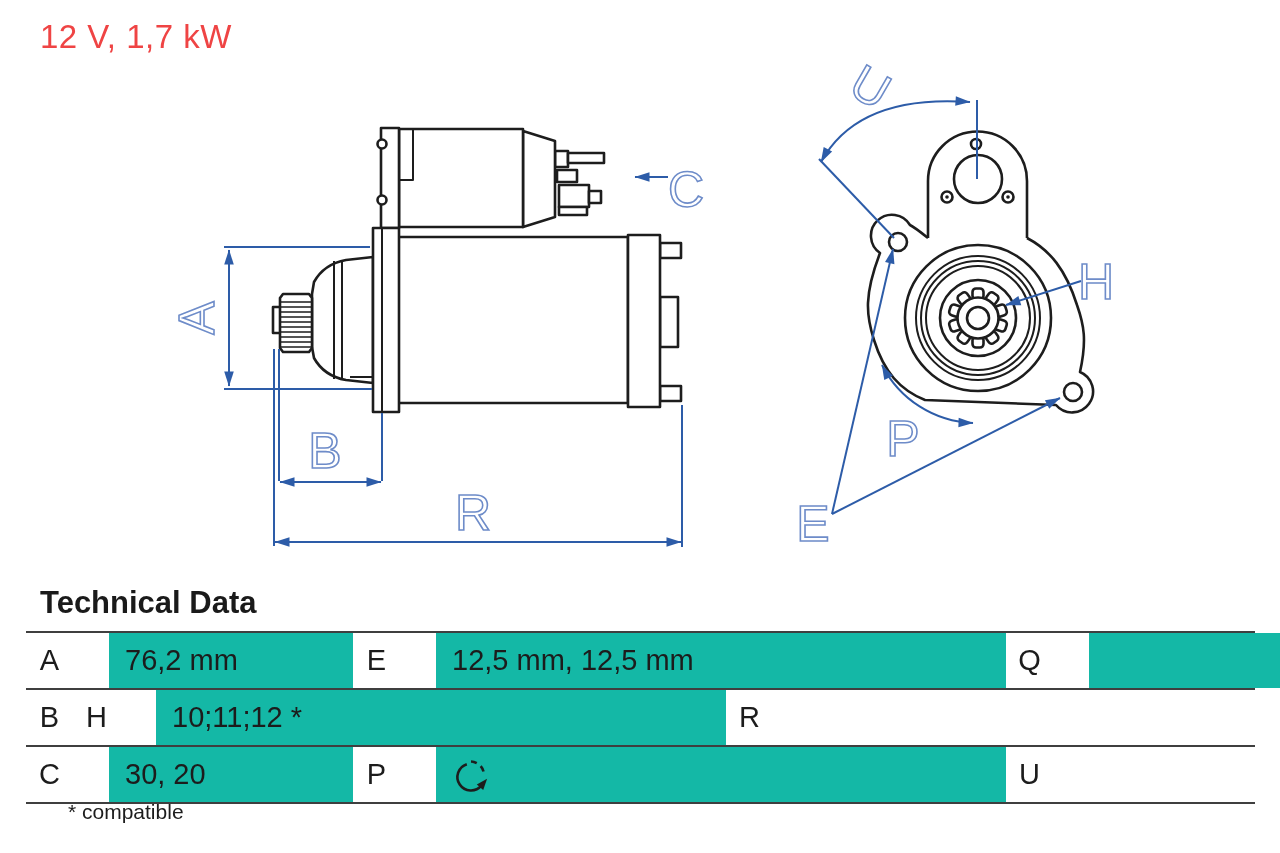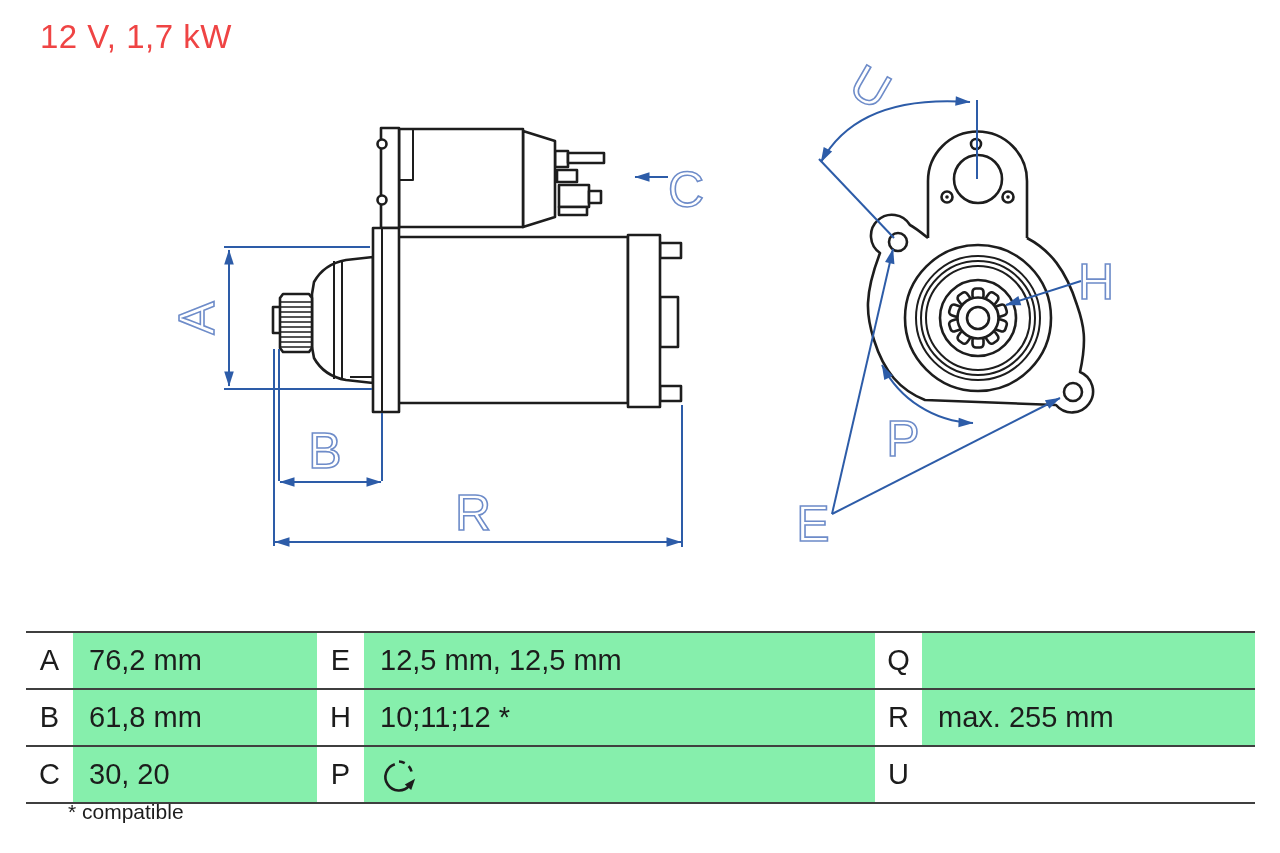--- a/index.html
+++ b/index.html
@@ -6,23 +6,23 @@
   #page{position:relative;width:1280px;height:853px;background:#ffffff;overflow:hidden;
         font-family:"Liberation Sans",sans-serif;color:#1c1c1c;}
   #title{position:absolute;left:40px;top:18px;font-size:33px;color:#ef4444;letter-spacing:.5px;}
   #drawing{position:absolute;left:0;top:0;width:1280px;height:853px;}
   #tech-heading{position:absolute;left:40px;top:585px;font-size:31px;font-weight:bold;color:#1a1a1a;}
   #data-table{position:absolute;left:26px;top:631px;width:1229px;}
   .trow{display:flex;height:55px;border-top:2px solid #3f3f3f;align-items:stretch;}
   .trow:last-child{border-bottom:2px solid #3f3f3f;}
   .cell-key{width:47px;display:flex;align-items:center;justify-content:center;
             font-size:29px;background:#fff;flex:0 0 auto;}
-  .cell-val{display:flex;align-items:center;background:#86efac;font-size:29px;
-            padding-left:16px;box-sizing:border-box;flex:0 0 auto;}
-  .w-v1{width:244px;} .w-v2{width:511px;} .w-v3{width:333px;}
+  .cell-val{display:flex;align-items:center;background:#14b8a6;font-size:29px;
+            padding-left:16px;box-sizing:border-box;flex:0 0 auto;margin-left:36px;}
+  .w-v1{width:244px;} .w-v2{width:570px;} .w-v3{width:333px;}
   #footnote{position:absolute;left:68px;top:800px;font-size:21px;color:#1d1d1d;}
   .blk{stroke:#1d1d1d;fill:#ffffff;stroke-width:2.6;}
   .blk2{stroke:#1d1d1d;fill:none;stroke-width:2;}
   .blu{stroke:#2d5ca8;fill:none;stroke-width:2;}
   .lbl{fill:none;stroke:#6e8cc9;stroke-width:1.6;font-size:50px;font-family:"Liberation Sans",sans-serif;}
   .hatch{stroke:#1d1d1d;stroke-width:1.6;}
 </style>
 </head>
 <body>
 
@@ -143,37 +143,36 @@
       <line class="blu" x1="832" y1="514" x2="893" y2="249" marker-end="url(#mb)"></line>
       <line class="blu" x1="832" y1="514" x2="1060" y2="398" marker-end="url(#mb)"></line>
       <path class="blu" d="M882,365 A106,106 0 0 0 973,423" marker-start="url(#mb)" marker-end="url(#mb)"></path>
       <text class="lbl" x="870" y="104" text-anchor="middle" transform="rotate(30 870 88)">U</text>
       <text class="lbl" x="1096" y="299" text-anchor="middle">H</text>
       <text class="lbl" x="903" y="456" text-anchor="middle">P</text>
       <text class="lbl" x="813" y="541" text-anchor="middle">E</text>
     </g>
   </svg>
 
+  <div id="tech-heading">Technical Data</div>
 
   <div id="data-table">
     <div class="trow">
       <div class="cell-key">A</div>
       <div class="cell-val w-v1">76,2 mm</div>
       <div class="cell-key">E</div>
       <div class="cell-val w-v2">12,5 mm, 12,5 mm</div>
       <div class="cell-key">Q</div>
       <div class="cell-val w-v3"></div>
     </div>
     <div class="trow">
       <div class="cell-key">B</div>
-      <div class="cell-val w-v1">61,8 mm</div>
       <div class="cell-key">H</div>
       <div class="cell-val w-v2">10;11;12 *</div>
       <div class="cell-key">R</div>
-      <div class="cell-val w-v3">max. 255 mm</div>
     </div>
     <div class="trow">
       <div class="cell-key">C</div>
       <div class="cell-val w-v1">30, 20</div>
       <div class="cell-key">P</div>
       <div class="cell-val w-v2">
         <svg width="38" height="38" viewBox="0 0 38 38">
           <path d="M14.8,8.2 A13.5,13.5 0 1 0 29.3,29.7" fill="none" stroke="#1d1d1d" stroke-width="2.6"></path>
           <path d="M19,5.5 A13.5,13.5 0 0 1 31.8,16.8" fill="none" stroke="#1d1d1d" stroke-width="2.6" stroke-dasharray="6 5"></path>
           <polygon points="35.1,22.8 31.2,33.9 24.8,28.5" fill="#1d1d1d"></polygon>

